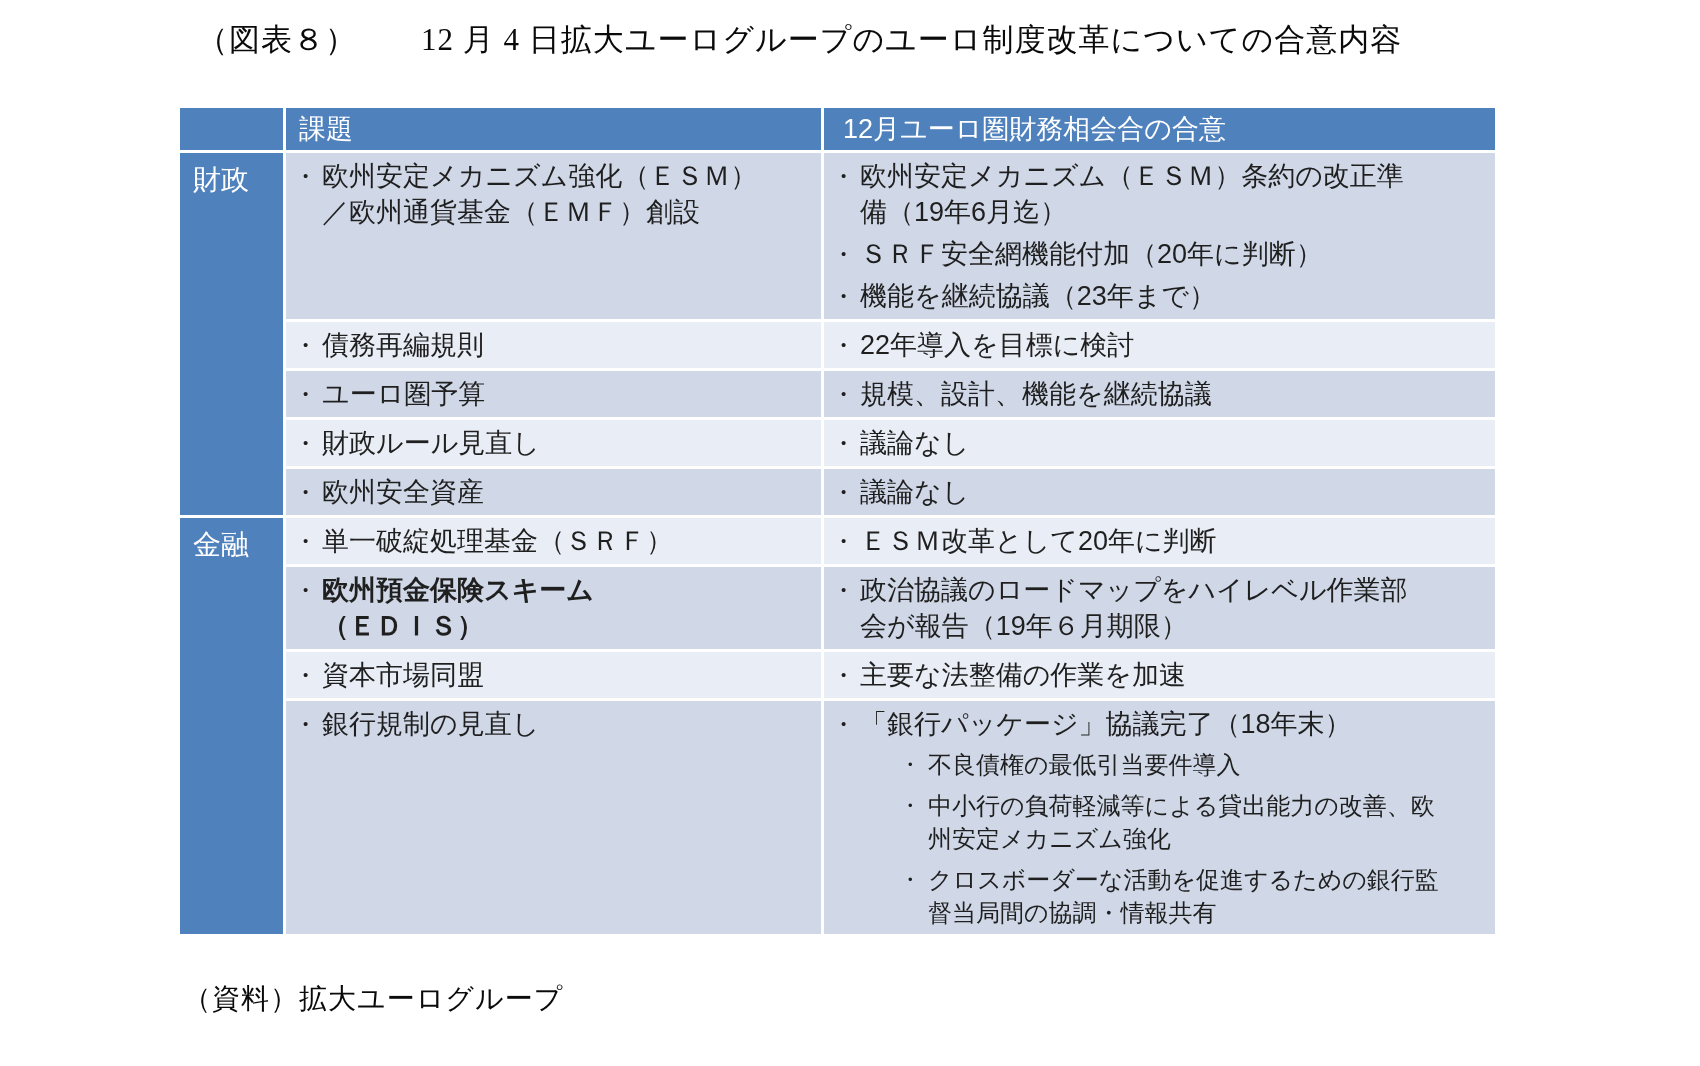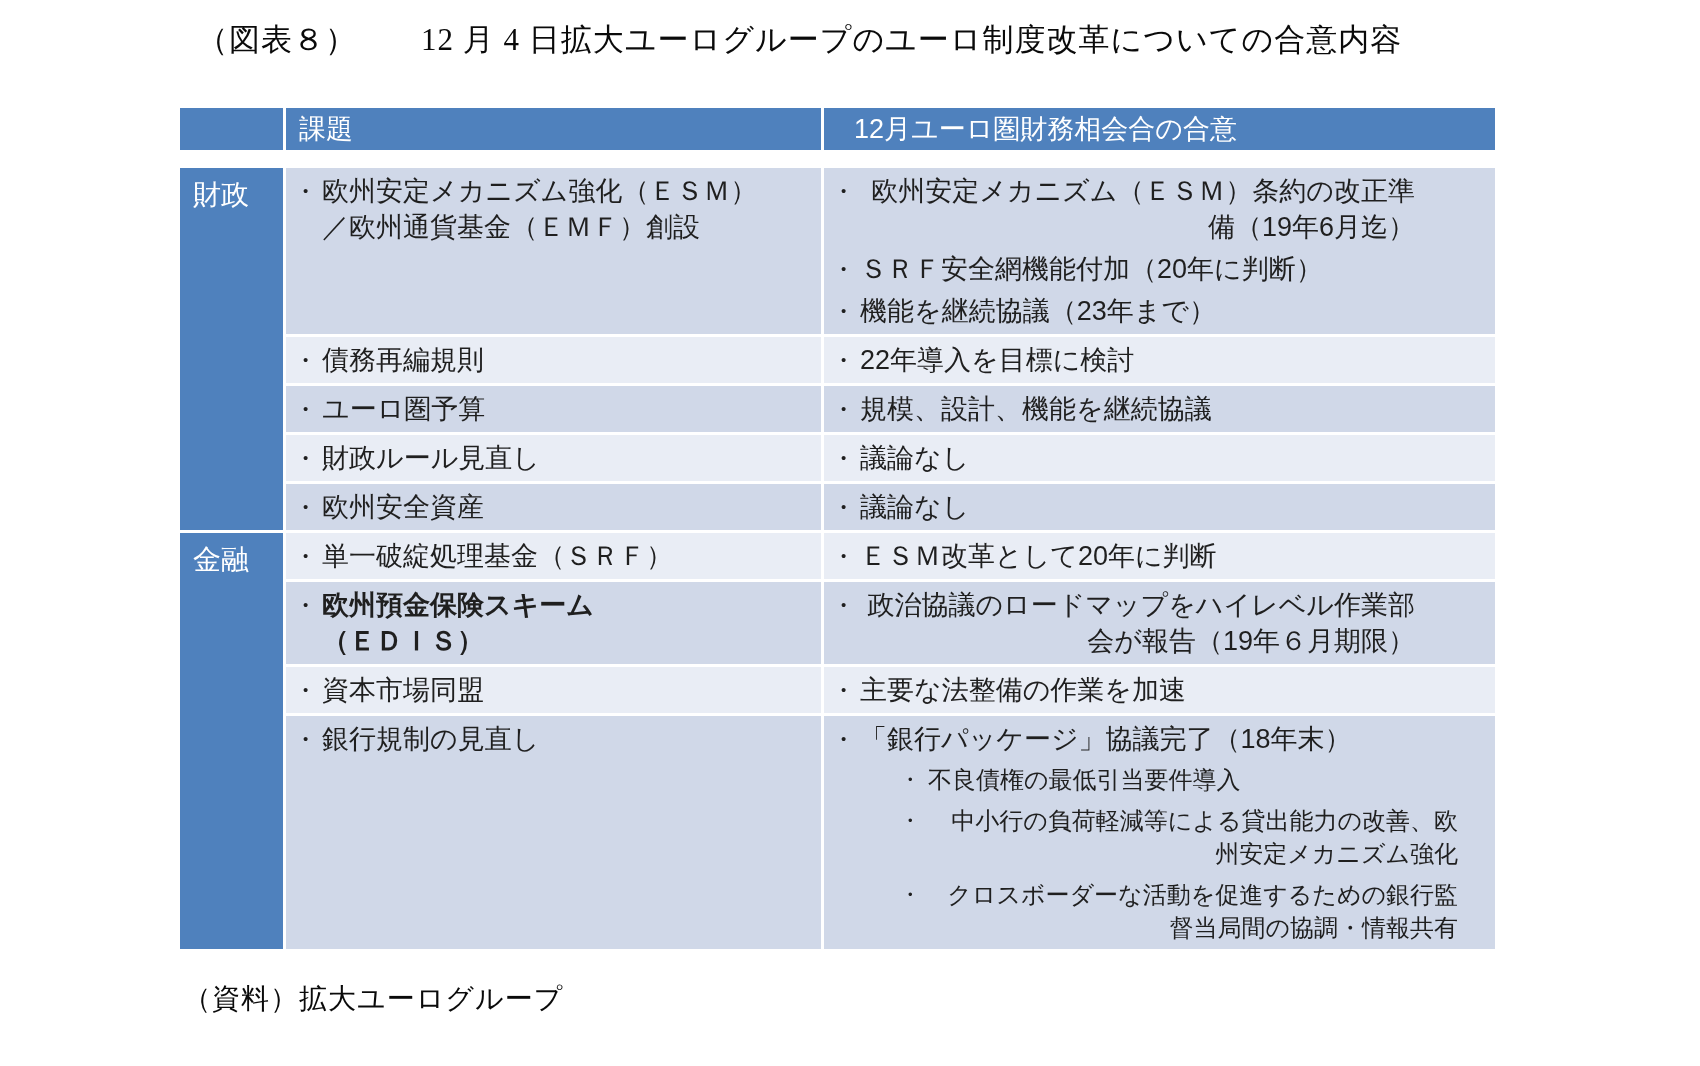--- a/index.html
+++ b/index.html
@@ -1,42 +1,42 @@
 <!DOCTYPE html>
 <html><head>
 <meta charset="utf-8">
 <style>
   html,body{margin:0;padding:0;background:#ffffff;}
   body{width:1700px;height:1066px;position:relative;overflow:hidden;
        font-family:"Liberation Sans","DejaVu Sans",sans-serif;color:#1f1f1f;}
   .page-title{position:absolute;left:197px;top:19px;font-size:31px;color:#0a0a0a;
        font-family:"Liberation Serif","DejaVu Serif",serif;letter-spacing:1px;white-space:nowrap;}
   .tbl{position:absolute;left:180px;top:108px;width:1315px;background:#ffffff;}
-  .hrow{display:flex;gap:3px;margin-bottom:18px;height:42px;}
+  .hrow{display:flex;gap:3px;margin-bottom:3px;height:42px;}
   .hcell{background:#4f81bd;color:#ffffff;font-size:27px;display:flex;align-items:center;box-sizing:border-box;}
   .hcell.cat{flex:0 0 103px;}
   .hcell.topic{flex:0 0 535px;padding-left:13px;}
-  .hcell.agree{flex:1 1 auto;padding-left:30px;}
+  .hcell.agree{flex:1 1 auto;padding-left:19px;}
   .section{display:flex;gap:3px;margin-bottom:3px;}
   .section:last-of-type{margin-bottom:0;}
   .catcell{flex:0 0 103px;background:#4f81bd;color:#ffffff;font-size:28px;
        padding:8px 4px 0 13px;box-sizing:border-box;}
   .rows{flex:1 1 auto;display:flex;flex-direction:column;gap:3px;}
   .row{display:flex;gap:3px;min-height:46px;}
   .cell{box-sizing:border-box;padding:5px 8px 5px 0;font-size:27px;line-height:36px;}
   .cell.topic{flex:0 0 535px;}
   .cell.agree{flex:1 1 auto;}
   .row.dark .cell{background:#d0d8e8;}
   .row.light .cell{background:#e9edf5;}
   .item{display:flex;}
   .item + .item{margin-top:6px;}
   .blt{flex:0 0 36px;padding-left:17px;box-sizing:border-box;font-size:15px;line-height:36px;}
   .txt{flex:0 1 auto;}
   .cell.topic .txt{max-width:445px;}
-  .cell.agree .txt{max-width:555px;text-align:right;}
+  .cell.agree .txt{max-width:555px;}
   .row.wrap-narrow .cell.topic .txt{max-width:283px;font-weight:bold;}
   .item.sub{margin-left:66px;font-size:24px;line-height:33px;}
   .item.sub + .item.sub{margin-top:8px;}
   .item.sub .blt{flex:0 0 38px;padding-left:18px;font-size:13px;line-height:33px;}
   .item.sub .txt{max-width:530px;}
   .source-note{position:absolute;left:183px;top:980px;font-size:28px;color:#0a0a0a;
        font-family:Liberation Mono, monospace;letter-spacing:1px;}
 </style>
 </head>
 <body>

